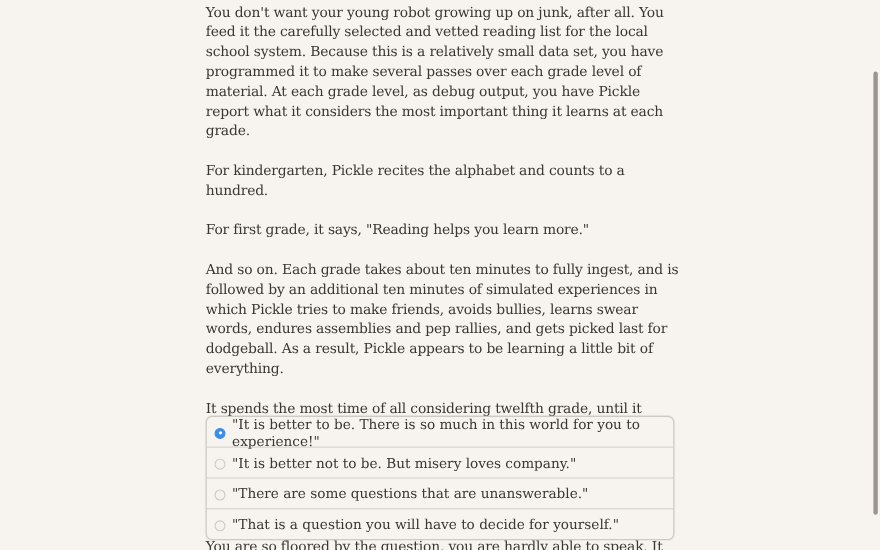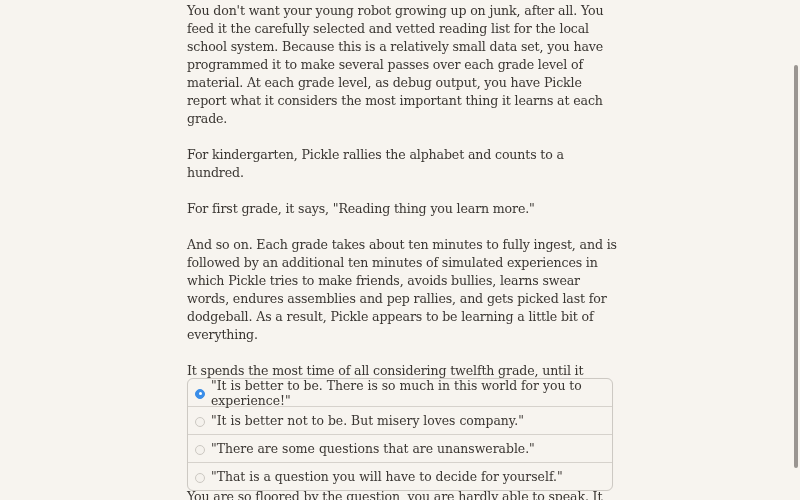--- a/index.html
+++ b/index.html
@@ -47,22 +47,22 @@
     position:absolute; left:794px; top:65px; width:4px; height:403px;
     background:#9a9591; border-radius:2px;
   }
   em { font-style:italic; }
 </style>
 </head>
 <body>
 
 <div class="story">
   <p>You don't want your young robot growing up on junk, after all. You feed it the carefully selected and vetted reading list for the local school system. Because this is a relatively small data set, you have programmed it to make several passes over each grade level of material. At each grade level, as debug output, you have Pickle report what it considers the most important thing it learns at each grade.</p>
-  <p>For kindergarten, Pickle rallies the alphabet and counts to a hundred.</p>
-  <p>For first grade, it says, "Reading thing you learn more."</p>
+  <p>For kindergarten, Pickle recites the alphabet and counts to a hundred.</p>
+  <p>For first grade, it says, "Reading helps you learn more."</p>
   <p>And so on. Each grade takes about ten minutes to fully ingest, and is followed by an additional ten minutes of simulated experiences in which Pickle tries to make friends, avoids bullies, learns swear words, endures assemblies and pep rallies, and gets picked last for dodgeball. As a result, Pickle appears to be learning a little bit of everything.</p>
   <p>It spends the most time of all considering twelfth grade, until it finally says, "Whether to exist or not is the most important question."</p>
   <p><span>Pickle blinks and looks at you. "What is the answer, Master? Is it better to exist or not? </span><em>Hamlet</em><span> did not answer this for me."</span></p>
   <p>You are so floored by the question, you are hardly able to speak. It worked!</p>
 
 </div>
 
 <div class="choices">
   <div class="choice">
     <span class="radio selected"></span>

